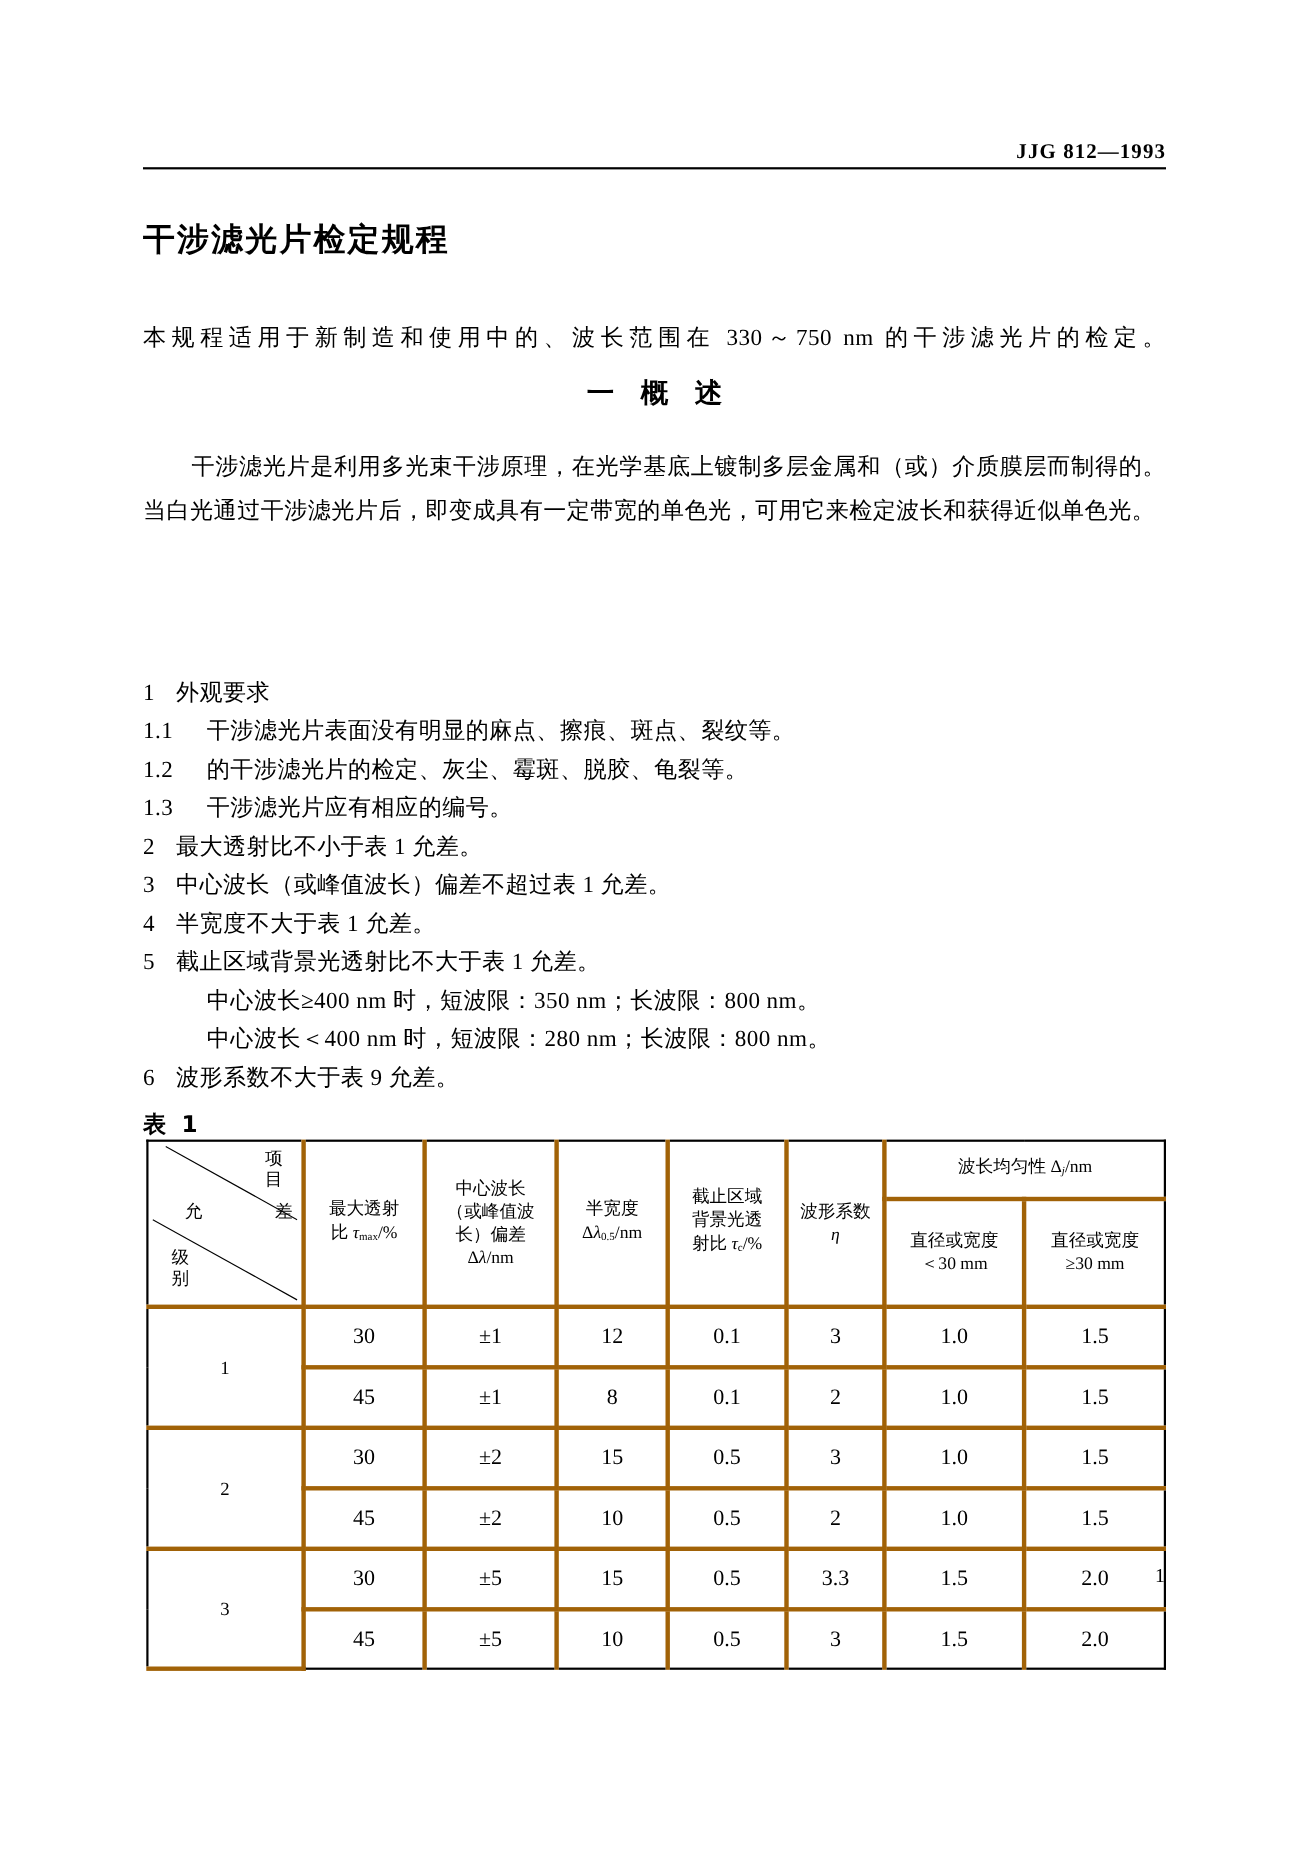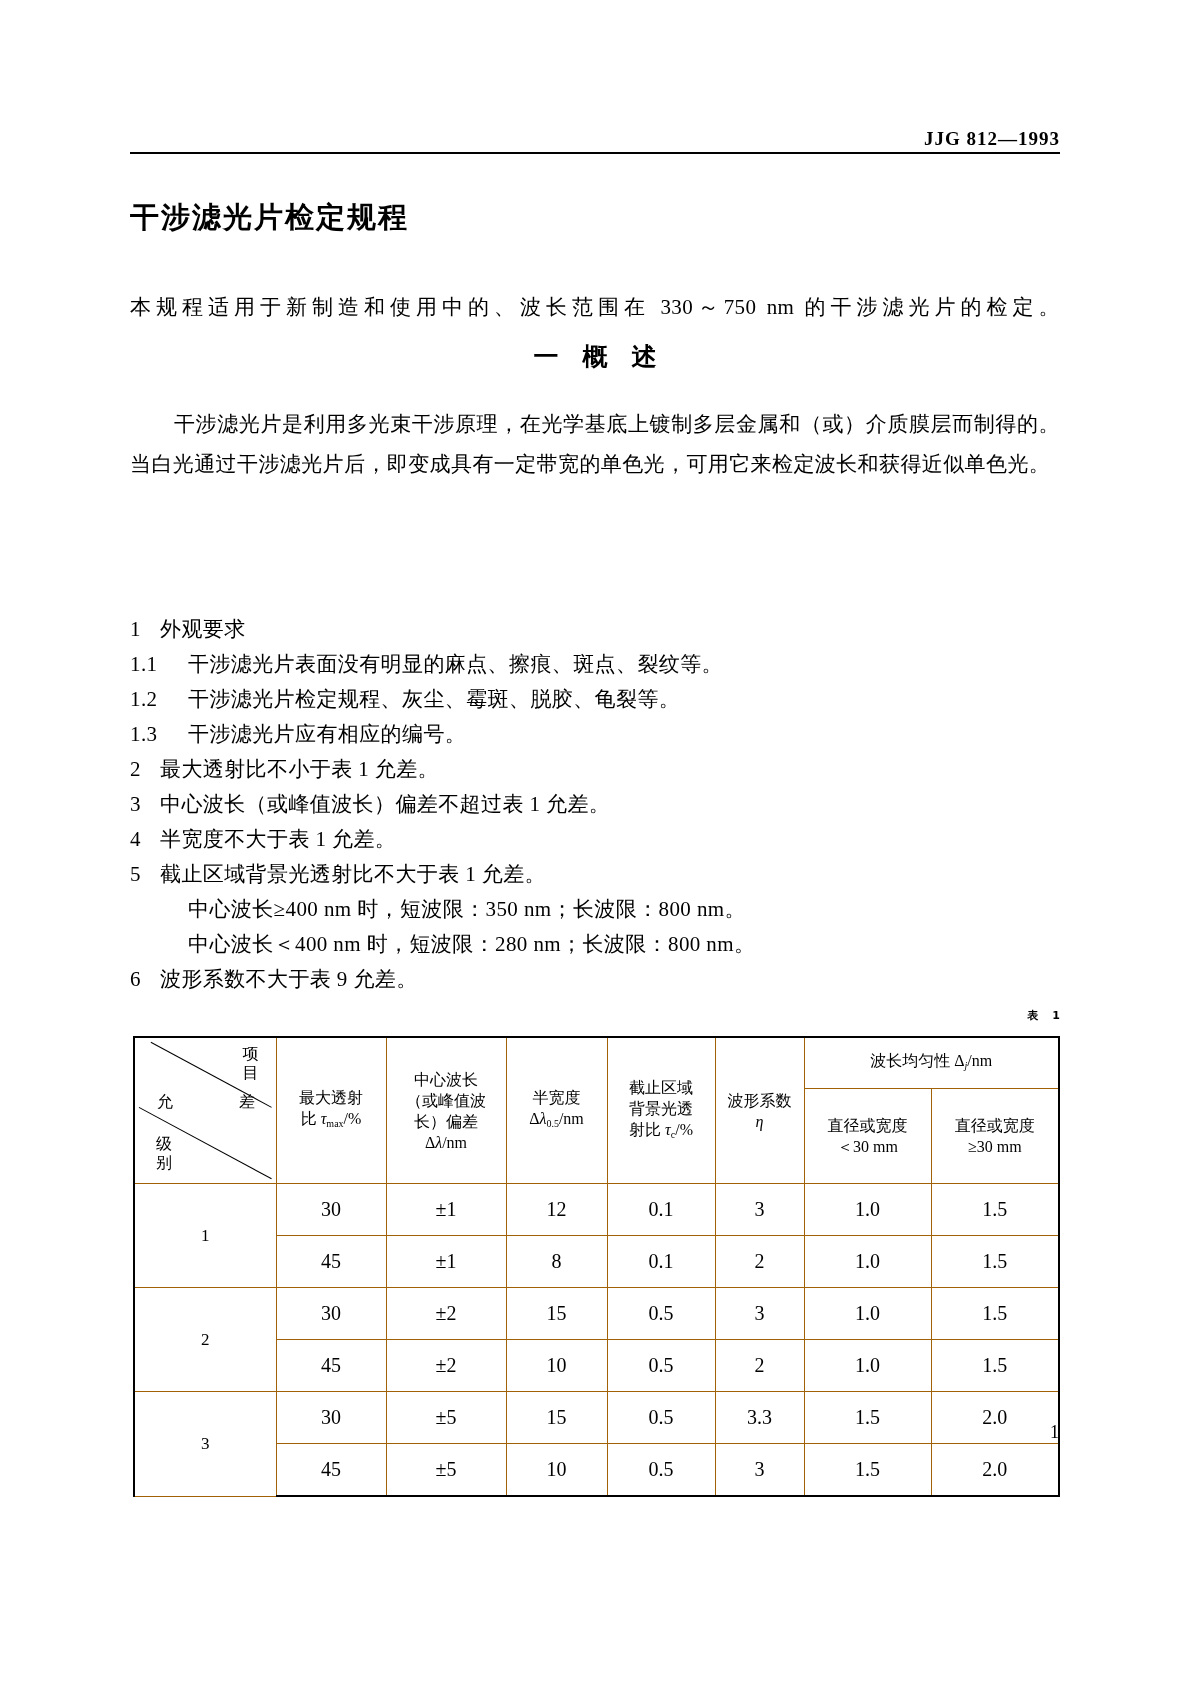--- a/index.html
+++ b/index.html
@@ -112,39 +112,39 @@
   .req-num.wide { min-width: 58px; }
   .req-txt { flex: 1 1 auto; }
   .req-sub-only { padding-left: 58px; }
 
   
   .table-caption {
     position: absolute;
     left: 130px;
     top: 1008px;
     width: 930px;
-    text-align: right;
+    text-align: left;
     font-family: "DejaVu Sans", "Liberation Sans", sans-serif;
-    font-size: 11px;
+    font-size: 21px;
     font-weight: bold;
   }
   .table-caption .gap { display: inline-block; width: 14px; }
 
   
   table.spec {
     position: absolute;
     left: 133px;
     top: 1036px;
     width: 925px;
     border-collapse: collapse;
     font-size: 16px;
     table-layout: fixed;
   }
   table.spec td, table.spec th {
-    border: 1px solid #a16207;
+    border: 4px solid #a16207;
     text-align: center;
     vertical-align: middle;
     font-weight: normal;
     padding: 2px 1px;
     line-height: 21px;
   }
   table.spec .outer-top { border-top: 2px solid #000; }
   table.spec .outer-left { border-left: 2px solid #000; }
   table.spec .outer-right { border-right: 2px solid #000; }
   table.spec .outer-bot { border-bottom: 2px solid #000; }
@@ -154,21 +154,21 @@
     height: 138px;
     padding: 0 !important;
   }
   .corner .lbl {
     position: absolute;
     font-size: 16px;
     line-height: 19px;
     white-space: pre-line;
   }
   .corner .item-lbl { right: 14px; top: 6px; text-align: center; width: 22px;}
-  .corner .tol-lbl  { left: 22px; top: 54px; width: 120px; text-align: left;}
+  .corner .tol-lbl  { left: 22px; top: 54px; width: 120px; text-align: center;}
   .corner .tol-lbl .t2 { margin-left: 66px; }
   .corner .grade-lbl { left: 14px; top: 96px; width: 30px; text-align: center;}
   .corner svg { position: absolute; left:0; top:0; width:100%; height:100%; }
 
   .hdr-cell { height: 138px; font-size: 16px; line-height: 21px; }
   .unif-top { height: 46px; font-size: 16px; }
   .unif-sub { height: 90px; font-size: 16px; line-height: 21px; }
 
   sub { font-size: 10px; vertical-align: -0.25em; }
   .it { font-style: italic; }
@@ -210,21 +210,21 @@
       <span class="req-txt">外观要求</span>
     </div>
 
     <div class="req-row">
       <span class="req-num wide">1.1</span>
       <span class="req-txt">干涉滤光片表面没有明显的麻点、擦痕、斑点、裂纹等。</span>
     </div>
 
     <div class="req-row">
       <span class="req-num wide">1.2</span>
-      <span class="req-txt">干涉滤光片检定规程、灰尘、霉斑、脱胶、龟裂等。</span>
+      <span class="req-txt">的干涉滤光片的检定、灰尘、霉斑、脱胶、龟裂等。</span>
     </div>
 
     <div class="req-row">
       <span class="req-num wide">1.3</span>
       <span class="req-txt">干涉滤光片应有相应的编号。</span>
     </div>
 
     <div class="req-row">
       <span class="req-num">2</span>
       <span class="req-txt">最大透射比不小于表 1 允差。</span>

